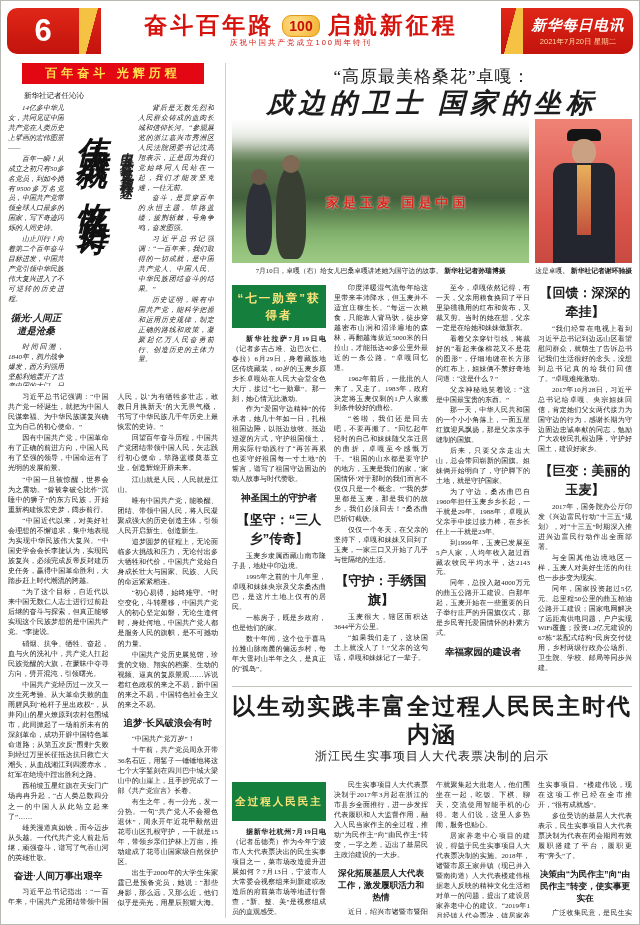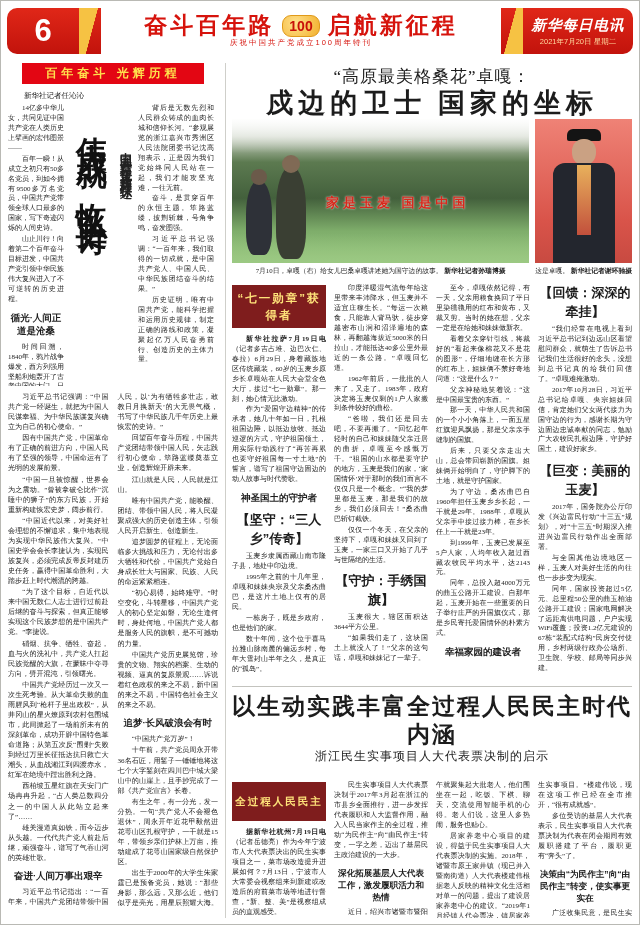--- a/index.html
+++ b/index.html
@@ -27,44 +27,44 @@
   
   .content{position:absolute;left:7px;right:7px;top:62px;bottom:6px;}
   .v-rule{position:absolute;left:217px;top:0;bottom:0;width:1px;background:#cfcfca;}
   .left-col{position:absolute;left:0;top:0;width:210px;bottom:0;overflow:hidden;}
   .main-col{position:absolute;left:224px;right:0;top:0;bottom:0;overflow:hidden;}
   
   .tag-red{margin:0 14px;height:21px;background:#e30613;color:#ffe14d;font-weight:bold;
            display:flex;align-items:center;justify-content:center;font-size:12px;letter-spacing:4px;
            font-family:"Liberation Sans","DejaVu Sans",sans-serif;}
   .byline-left{font-size:7.5px;margin:7px 16px 3px;color:#222;}
-  .feature{display:flex;height:282px;overflow:hidden;margin-top:2px;}
+  .feature{display:flex;height:282px;overflow:hidden;margin-top:2px;font-style:italic;}
   .f-col{font-size:7px;line-height:1.42;text-align:justify;overflow:hidden;}
   .f-col1{width:56px;margin-right:4px;}
   .f-col2{width:76px;margin-left:4px;}
   .v-title{writing-mode:vertical-rl;font-size:31px;font-weight:bold;letter-spacing:7px;
            width:44px;text-align:start;padding-top:8px;color:#111;
            font-family:"Liberation Serif","DejaVu Serif",serif;}
   .v-sub{writing-mode:vertical-rl;font-size:12px;font-weight:bold;letter-spacing:2.5px;width:22px;
          padding-top:38px;color:#222;font-family:"Liberation Sans","DejaVu Sans",sans-serif;}
   .two-col{margin-top:6px;height:522px;column-count:2;column-gap:9px;column-fill:auto;
            font-size:7.1px;line-height:1.42;text-align:justify;overflow:hidden;}
   
   .fi-p{text-indent:2em;margin:0 0 1px;}
   .fi-sub{font-weight:bold;font-size:9.5px;text-align:center;margin:6px 0 5px;text-indent:0;
           font-family:"Liberation Sans","DejaVu Sans",sans-serif;break-inside:avoid;}
   .fi-bracket{font-weight:bold;font-size:13px;text-align:center;margin:7px 0 4px;
               font-family:"Liberation Sans","DejaVu Sans",sans-serif;break-inside:avoid;}
-  .fi-badge{background:#7f1d1d;color:#ffe37a;font-weight:bold;text-align:center;font-size:11.5px;
+  .fi-badge{background:#15803d;color:#ffe37a;font-weight:bold;text-align:center;font-size:11.5px;
             letter-spacing:2px;padding:5px 2px;margin:1px 0 7px;break-inside:avoid;
             font-family:"Liberation Sans","DejaVu Sans",sans-serif;}
   .fi-p b{font-weight:bold;}
   
   .kicker{text-align:center;font-size:17px;letter-spacing:1px;margin-top:2px;}
-  .headline1{text-align:center;font-size:27px;font-weight:bold;letter-spacing:5px;margin:4px 0 10px;line-height:1.15;}
+  .headline1{text-align:center;font-size:27px;font-weight:bold;letter-spacing:5px;margin:4px 0 10px;line-height:1.15;font-style:italic;}
   .photo-row{display:flex;gap:6px;}
   .photo-main{width:328px;}
   .photo-portrait{flex:1;}
   .ph{position:relative;overflow:hidden;}
   .ph-main{height:144px;background:linear-gradient(180deg,#e9ece7 0%,#cfd6c9 12%,#5c7a50 30%,#43603c 55%,#7fae6b 78%,#8fbf78 100%);}
   .mist{position:absolute;left:0;top:0;width:100%;height:34px;background:linear-gradient(180deg,rgba(255,255,255,.95),rgba(255,255,255,0));}
   .hill-text{position:absolute;left:50%;top:52%;transform:translateX(-38%);white-space:nowrap;
              color:#d8281c;font-weight:bold;font-size:13px;letter-spacing:4px;
              text-shadow:0 0 2px rgba(255,255,255,.9);font-family:"Liberation Sans","DejaVu Sans",sans-serif;}
   .meadow{position:absolute;left:0;bottom:0;width:100%;height:30px;background:linear-gradient(180deg,rgba(143,191,120,0),#9cc983);}

